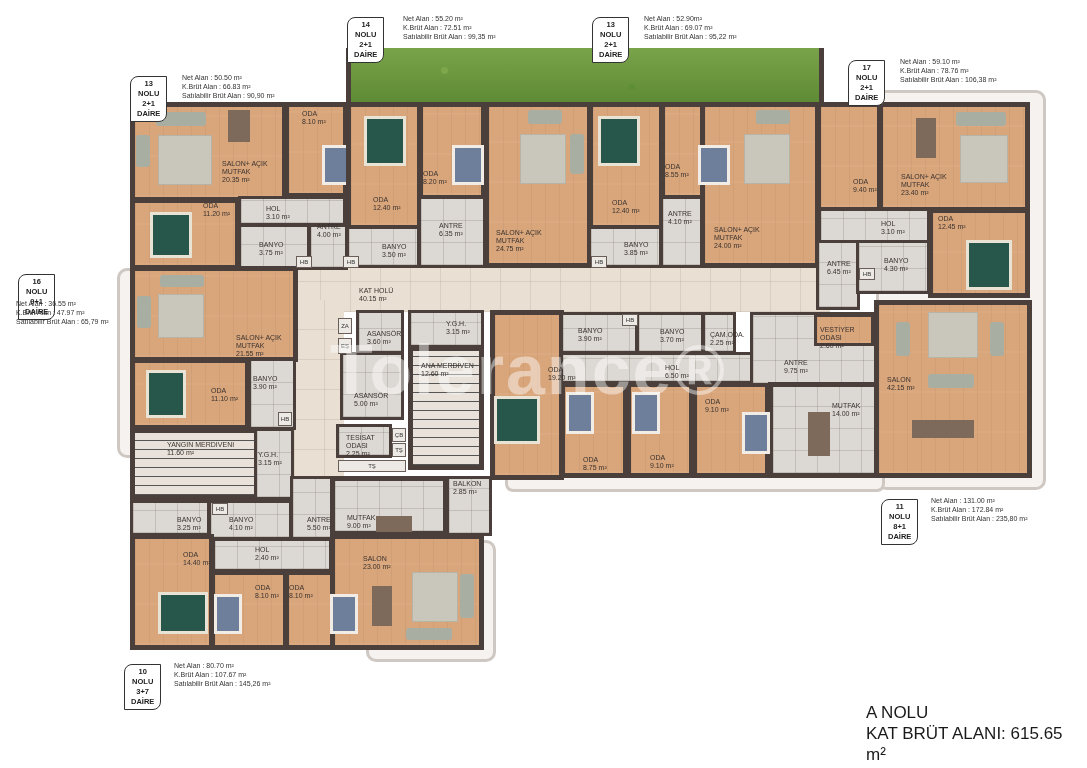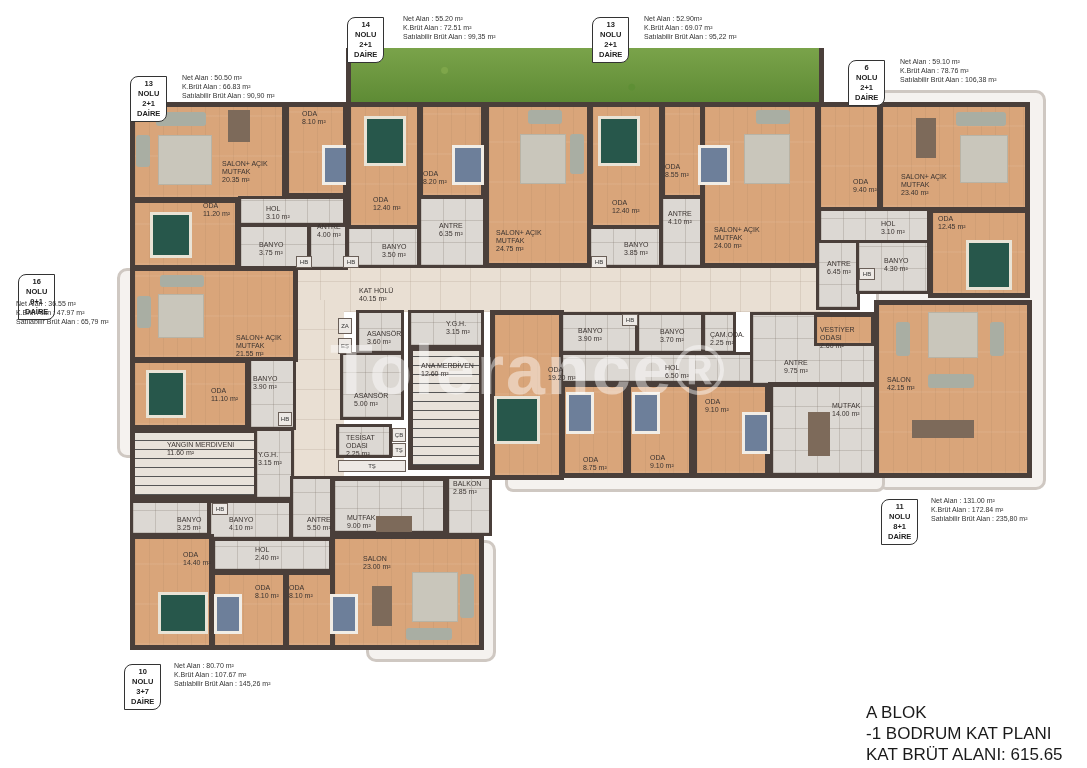--- a/index.html
+++ b/index.html
@@ -261,21 +261,21 @@
   </div>
   <div class="ub" style="left:130px;top:76px;">
     <div class="tag"><span style="display:block">13 NOLU</span><span>2+1 DAİRE</span></div>
     <div class="info" style="left:52px;top:-3px;">
         <div>Net Alan    :  50.50 m²</div>
         <div>K.Brüt Alan :  66.83 m²</div>
         <div>Satılabilir Brüt Alan : 90,90 m²</div>
       </div>
   </div>
   <div class="ub" style="left:848px;top:60px;">
-    <div class="tag"><span style="display:block">6 NOLU</span><span>2+1 DAİRE</span></div>
+    <div class="tag"><span style="display:block">17 NOLU</span><span>2+1 DAİRE</span></div>
     <div class="info" style="left:52px;top:-3px;">
         <div>Net Alan    :  59.10 m²</div>
         <div>K.Brüt Alan :  78.76 m²</div>
         <div>Satılabilir Brüt Alan : 106,38 m²</div>
       </div>
   </div>
   <div class="ub" style="left:18px;top:274px;">
     <div class="tag"><span style="display:block">16 NOLU</span><span>9+1 DAİRE</span></div>
     <div class="info" style="left:-2px;top:25px;">
         <div>Net Alan    :  36.55 m²</div>
@@ -294,17 +294,16 @@
   <div class="ub" style="left:124px;top:664px;">
     <div class="tag"><span style="display:block">10 NOLU</span><span>3+7 DAİRE</span></div>
     <div class="info" style="left:50px;top:-3px;">
         <div>Net Alan    : 80.70 m²</div>
         <div>K.Brüt Alan : 107.67 m²</div>
         <div>Satılabilir Brüt Alan : 145,26 m²</div>
       </div>
   </div>
 
   <div class="title">
-    <div>A BLOK</div>
-    <div>-1 BODRUM KAT PLANI</div>
+    <div>A NOLU</div>
     <div>KAT BRÜT ALANI: 615.65 m²</div>
   </div>
 </div>
 
 </body></html>

